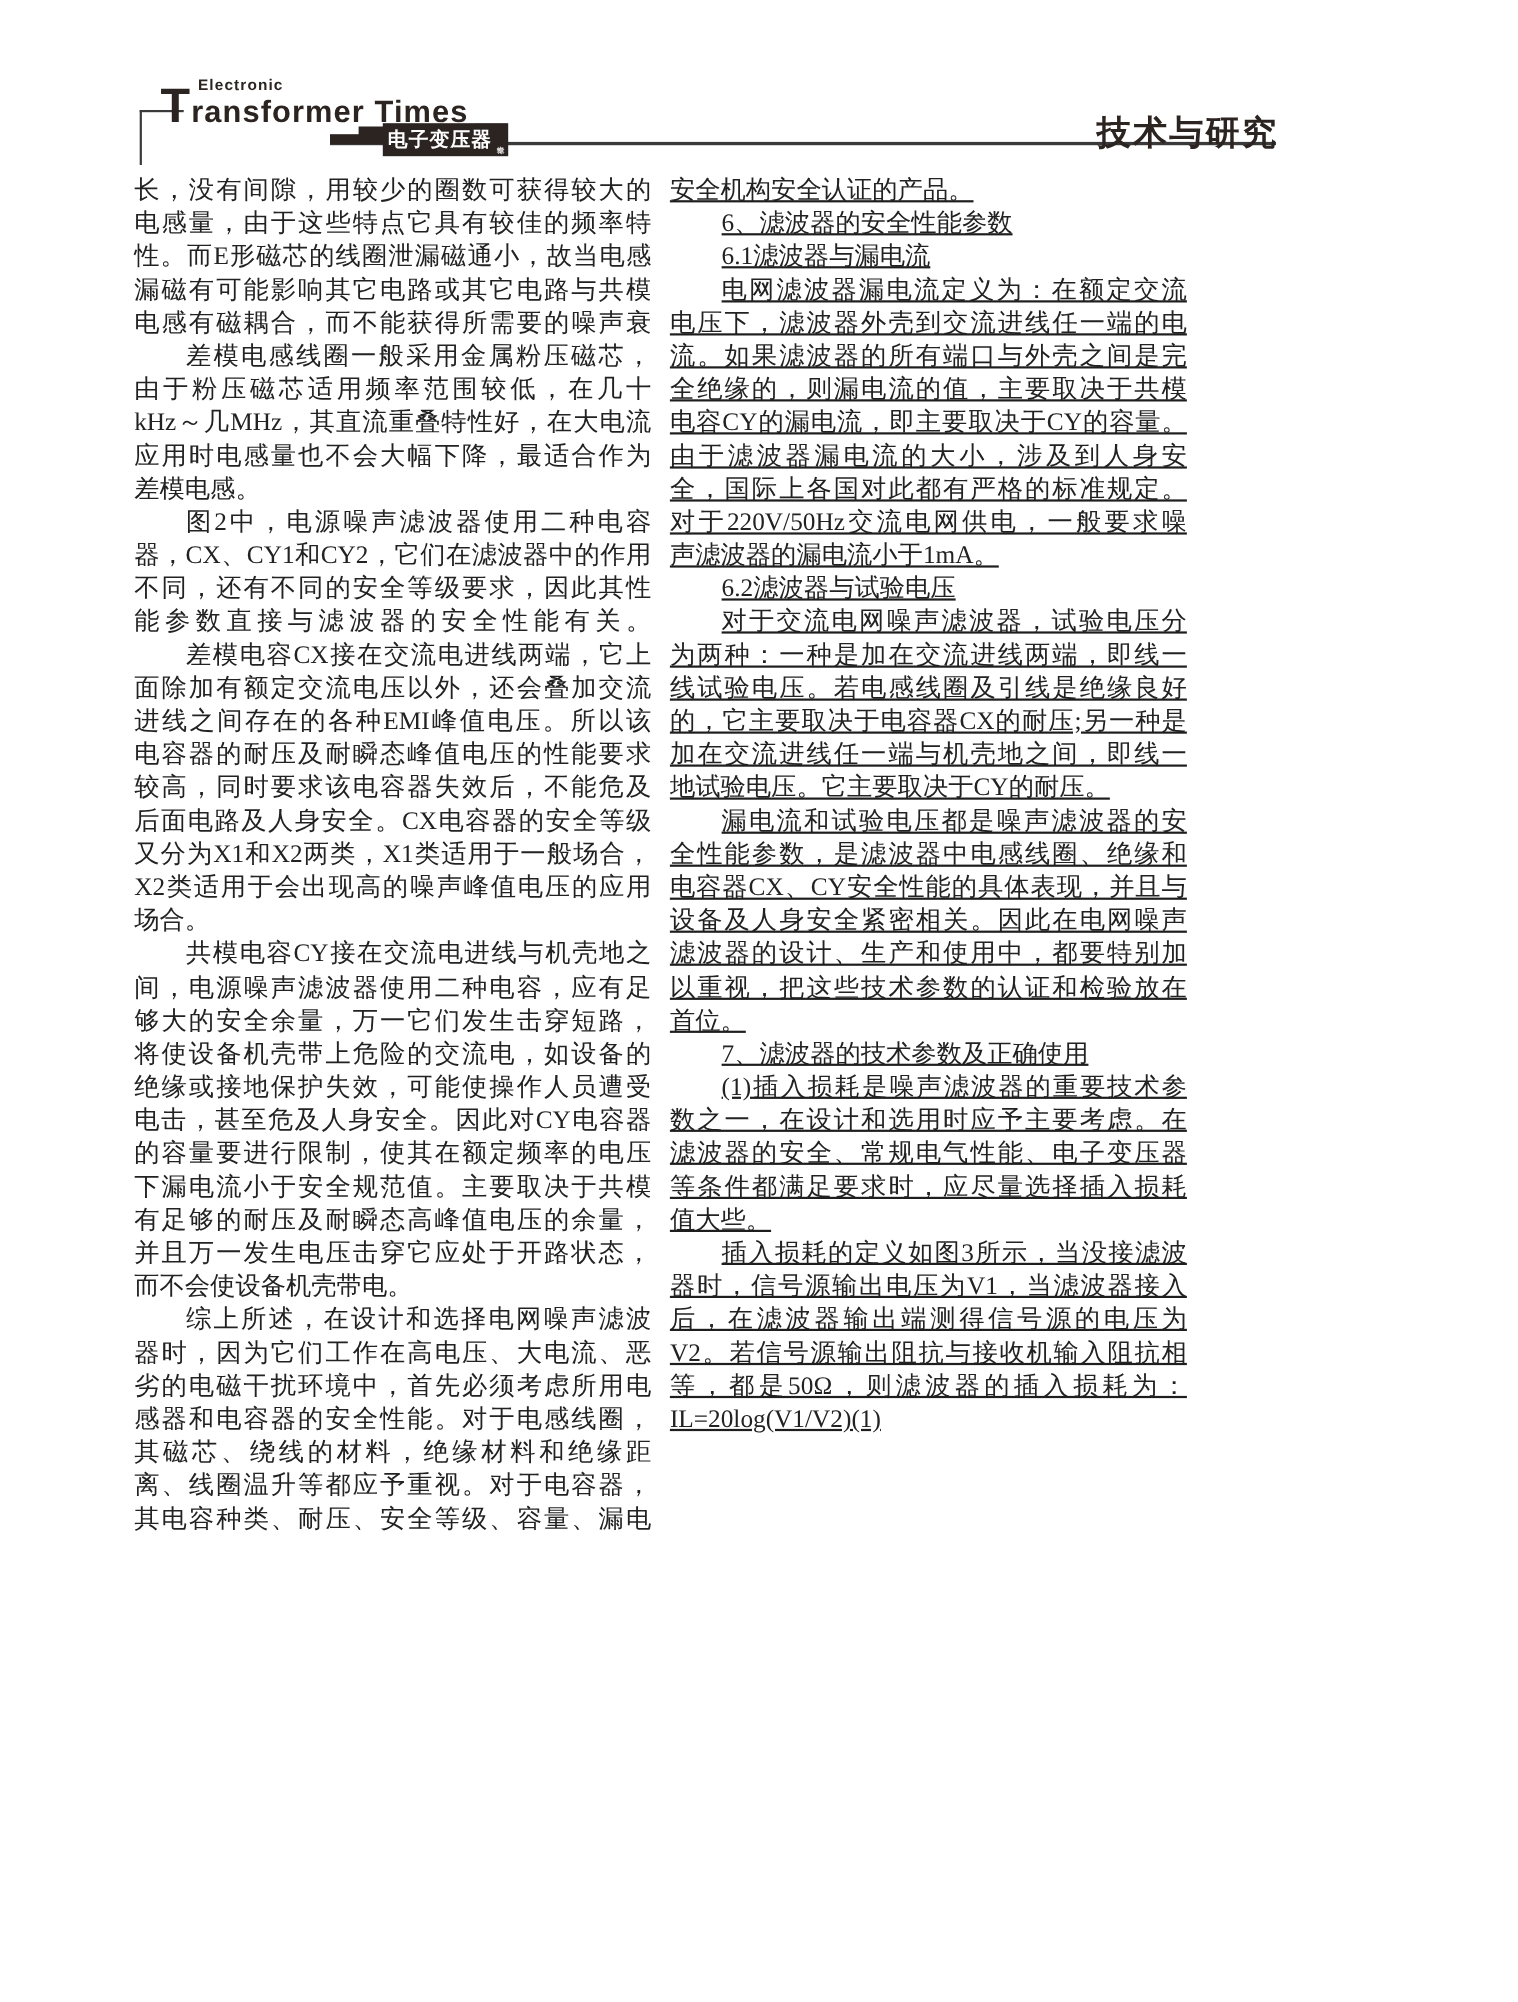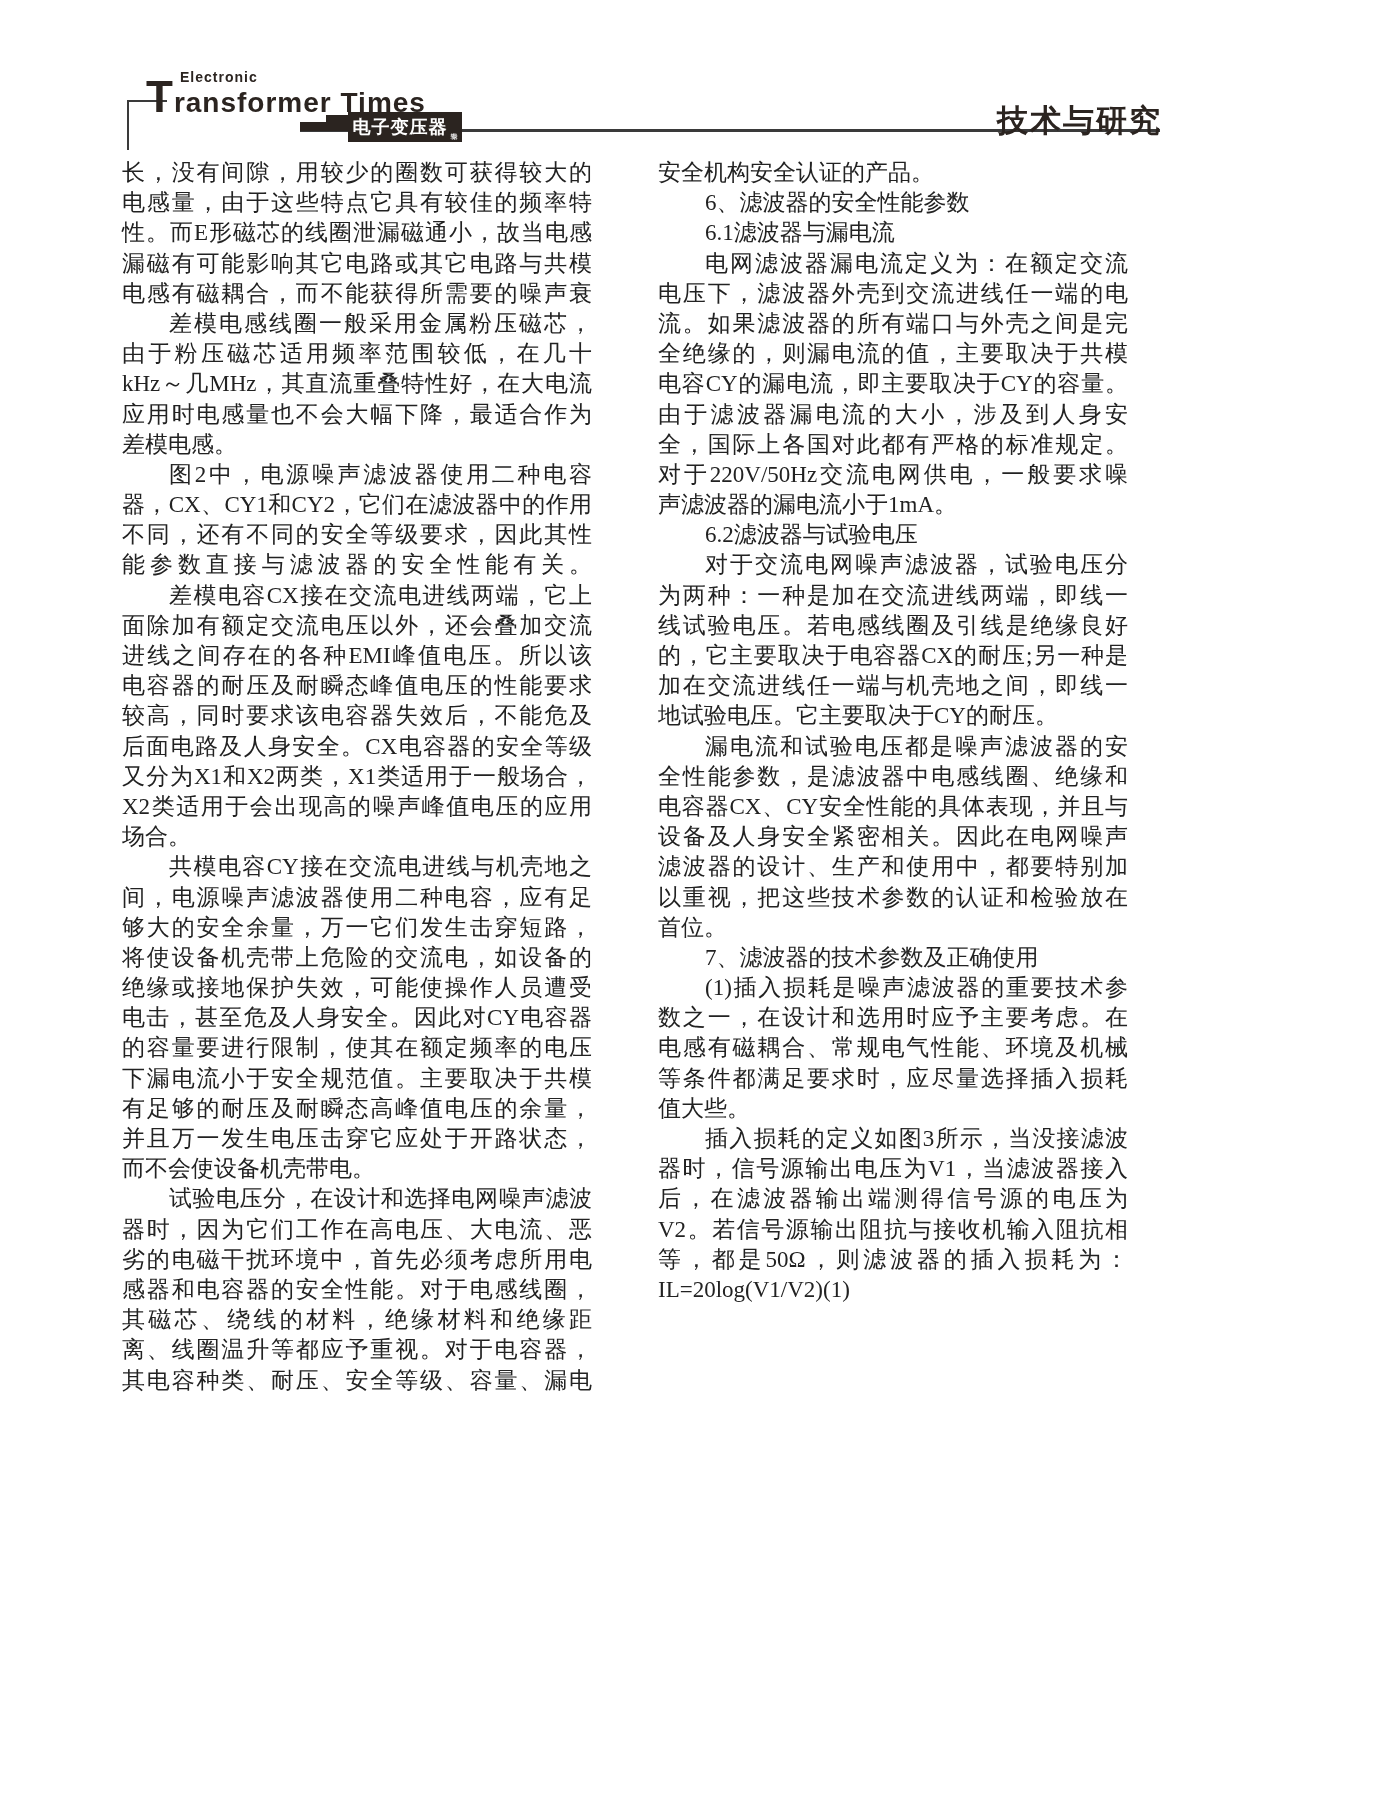--- a/index.html
+++ b/index.html
@@ -25,21 +25,21 @@
         font-size:18px;letter-spacing:1px;white-space:nowrap;}
   .badge-super{color:#fff;font-size:7px;line-height:7px;width:8px;margin-left:2px;
         font-family:"Liberation Sans",sans-serif;writing-mode:vertical-rl;text-orientation:upright;}
   .section-title{position:absolute;left:932px;top:100px;width:230px;text-align:right;
         font-family:"Liberation Sans",sans-serif;font-weight:bold;font-size:31px;
         letter-spacing:2px;color:#2b2420;}
 
   
   .col{position:absolute;top:158px;width:470px;}
   .col-left{left:122px;}
-  .col-right{left:658px;}
+  .col-right{left:609px;text-decoration:underline;}
   .line{height:30.2px;line-height:30.2px;font-size:23px;color:#222;
         text-align:left;overflow:visible;}
   .line.j{text-align:justify;text-align-last:justify;}
   .line.i{text-indent:47px;}
 
   
   .figure{position:absolute;left:780px;top:1498px;width:400px;height:190px;}
   .fbox{position:absolute;border:2px solid #4a4a4a;background:#fff;
         display:flex;align-items:center;justify-content:center;}
   .fbox-label{writing-mode:vertical-rl;text-orientation:upright;font-size:12px;
@@ -108,21 +108,21 @@
       <div class="line j" style="">间，电源噪声滤波器使用二种电容，应有足</div>
       <div class="line j" style="">够大的安全余量，万一它们发生击穿短路，</div>
       <div class="line j" style="">将使设备机壳带上危险的交流电，如设备的</div>
       <div class="line j" style="">绝缘或接地保护失效，可能使操作人员遭受</div>
       <div class="line j" style="">电击，甚至危及人身安全。因此对CY电容器</div>
       <div class="line j" style="">的容量要进行限制，使其在额定频率的电压</div>
       <div class="line j" style="">下漏电流小于安全规范值。主要取决于共模</div>
       <div class="line j" style="">有足够的耐压及耐瞬态高峰值电压的余量，</div>
       <div class="line j" style="">并且万一发生电压击穿它应处于开路状态，</div>
       <div class="line n" style="">而不会使设备机壳带电。</div>
-      <div class="line j i" style="">试验电压分，在设计和选择电网噪声滤波</div>
+      <div class="line j i" style="">综上所述，在设计和选择电网噪声滤波</div>
       <div class="line j" style="">器时，因为它们工作在高电压、大电流、恶</div>
       <div class="line j" style="">劣的电磁干扰环境中，首先必须考虑所用电</div>
       <div class="line j" style="">感器和电容器的安全性能。对于电感线圈，</div>
       <div class="line j" style="">其磁芯、绕线的材料，绝缘材料和绝缘距</div>
       <div class="line j" style="">离、线圈温升等都应予重视。对于电容器，</div>
       <div class="line j" style="">其电容种类、耐压、安全等级、容量、漏电</div>
       <div class="line j" style="">流等都应优先考虑，特别要求选择经过国际</div>
     </div>
 
   <div class="col col-right">
@@ -149,21 +149,21 @@
       <div class="line j i" style="">漏电流和试验电压都是噪声滤波器的安</div>
       <div class="line j" style="">全性能参数，是滤波器中电感线圈、绝缘和</div>
       <div class="line j" style="">电容器CX、CY安全性能的具体表现，并且与</div>
       <div class="line j" style="">设备及人身安全紧密相关。因此在电网噪声</div>
       <div class="line j" style="">滤波器的设计、生产和使用中，都要特别加</div>
       <div class="line j" style="">以重视，把这些技术参数的认证和检验放在</div>
       <div class="line n" style="">首位。</div>
       <div class="line i" style="">7、滤波器的技术参数及正确使用</div>
       <div class="line j i" style="">(1)插入损耗是噪声滤波器的重要技术参</div>
       <div class="line j" style="">数之一，在设计和选用时应予主要考虑。在</div>
-      <div class="line j" style="">电感有磁耦合、常规电气性能、环境及机械</div>
+      <div class="line j" style="">滤波器的安全、常规电气性能、电子变压器</div>
       <div class="line j" style="">等条件都满足要求时，应尽量选择插入损耗</div>
       <div class="line n" style="">值大些。</div>
       <div class="line j i" style="">插入损耗的定义如图3所示，当没接滤波</div>
       <div class="line j" style="">器时，信号源输出电压为V1，当滤波器接入</div>
       <div class="line j" style="">后，在滤波器输出端测得信号源的电压为</div>
       <div class="line j" style="">V2。若信号源输出阻抗与接收机输入阻抗相</div>
       <div class="line j" style="">等，都是50Ω，则滤波器的插入损耗为：</div>
       <div class="line n" style="">IL=20log(V1/V2)(1)</div>
     </div>
 

